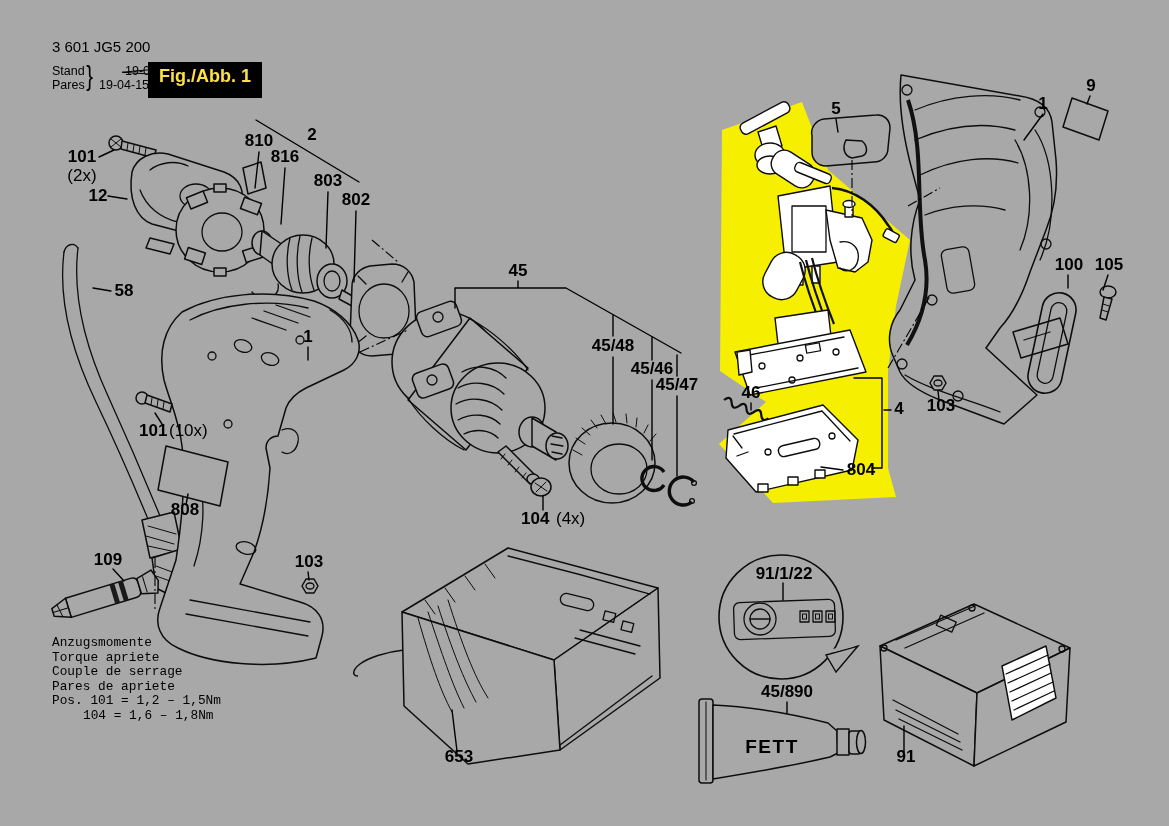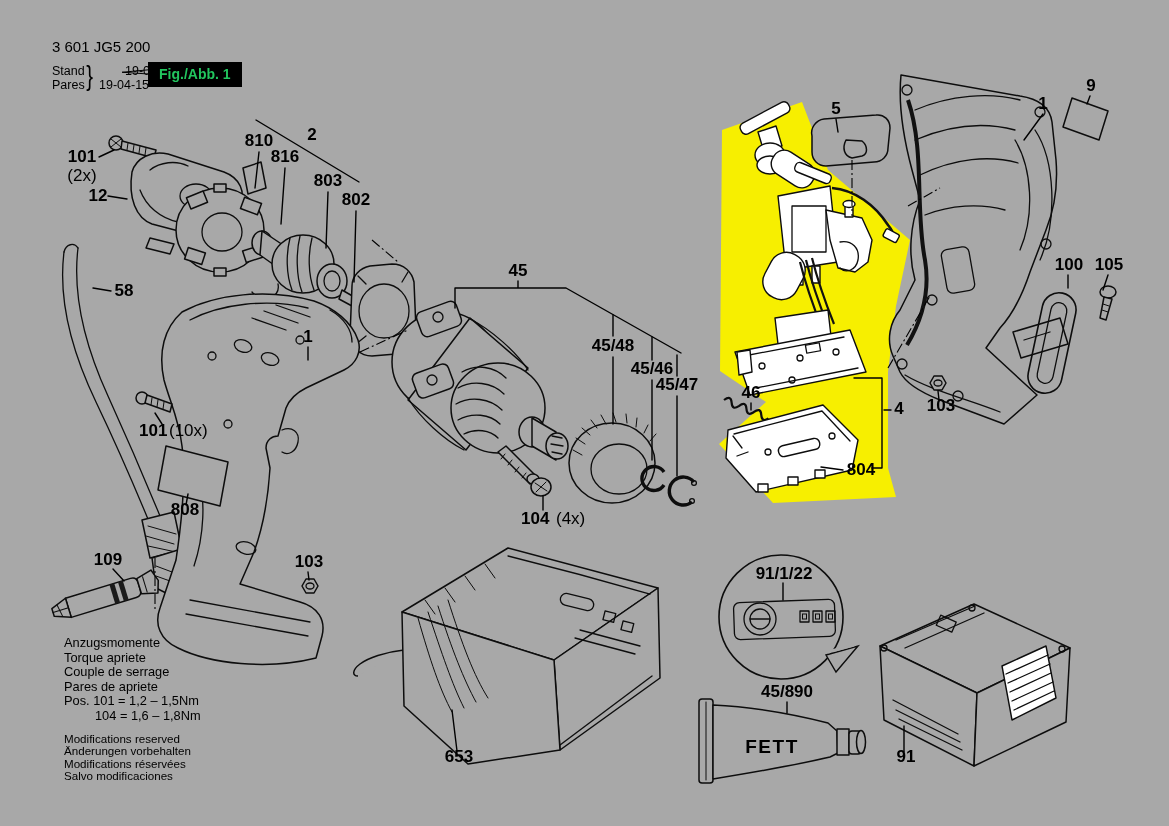--- a/index.html
+++ b/index.html
@@ -8,25 +8,25 @@
   .stage svg{position:absolute;left:0;top:0;}
 
   
   .pn{position:absolute;left:52px;top:38px;font-size:15px;}
   .si{position:absolute;left:52px;top:64px;font-size:12.5px;line-height:14px;}
   .brace{position:absolute;left:85px;top:61px;font-size:27px;font-weight:400;transform:scaleX(.75);}
   .dates{position:absolute;left:99px;top:64px;font-size:12.5px;line-height:14px;}
   .struck{position:relative;display:inline-block;margin-left:26px;}
   .struck::before{content:"";position:absolute;left:-3px;right:-3px;top:42%;border-top:1.6px solid #000;transform:rotate(-5deg);}
   .struck::after{content:"";position:absolute;left:-3px;right:-3px;top:62%;border-top:1.2px solid #000;transform:rotate(4deg);}
-  .badge{position:absolute;left:148px;top:62px;background:#000;color:#22c55e;font-weight:bold;
-         font-size:14px;padding:4px 11px 5px 11px;}
+  .badge{position:absolute;left:148px;top:62px;background:#000;color:#fde047;font-weight:bold;
+         font-size:18px;padding:4px 11px 11px 11px;}
 
   
-  .notes{position:absolute;left:64px;top:636px;font-size:12.8px;line-height:14.6px;}
+  .notes{position:absolute;left:52px;top:636px;font-size:12.8px;line-height:14.6px;font-family:Liberation Mono, monospace;}
   .notes .tv2{padding-left:31px;}
   .notes .mod{margin-top:9px;font-size:11.6px;line-height:12.6px;}
 
   
   .o{fill:#a8a8a8;stroke:#0d0d0d;stroke-width:1.5;stroke-linejoin:round;}
   .w{fill:#ffffff;stroke:#0d0d0d;stroke-width:1.4;stroke-linejoin:round;}
   .n{fill:none;stroke:#0d0d0d;stroke-width:1.3;stroke-linejoin:round;stroke-linecap:round;}
   .nt{fill:none;stroke:#0d0d0d;stroke-width:1;stroke-linecap:round;}
   .k{fill:#1a1a1a;stroke:none;}
   .ld{fill:none;stroke:#000;stroke-width:1.4;stroke-linecap:round;}
@@ -403,20 +403,14 @@
   </div>
   <div class="badge">Fig./Abb. 1</div>
 
   <div class="notes">
     <div>Anzugsmomente</div>
     <div>Torque apriete</div>
     <div>Couple de serrage</div>
     <div>Pares de apriete</div>
     <div>Pos. 101  = 1,2 – 1,5Nm</div>
     <div class="tv2">104  = 1,6 – 1,8Nm</div>
-    <div class="mod">
-      <div>Modifications reserved</div>
-      <div>Änderungen vorbehalten</div>
-      <div>Modifications réservées</div>
-      <div>Salvo modificaciones</div>
-    </div>
   </div>
 </div>
 
 </body></html>

